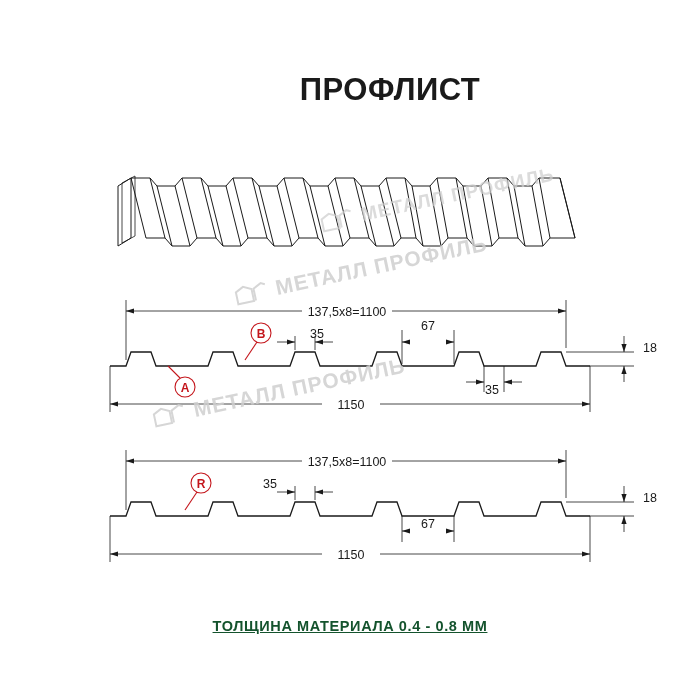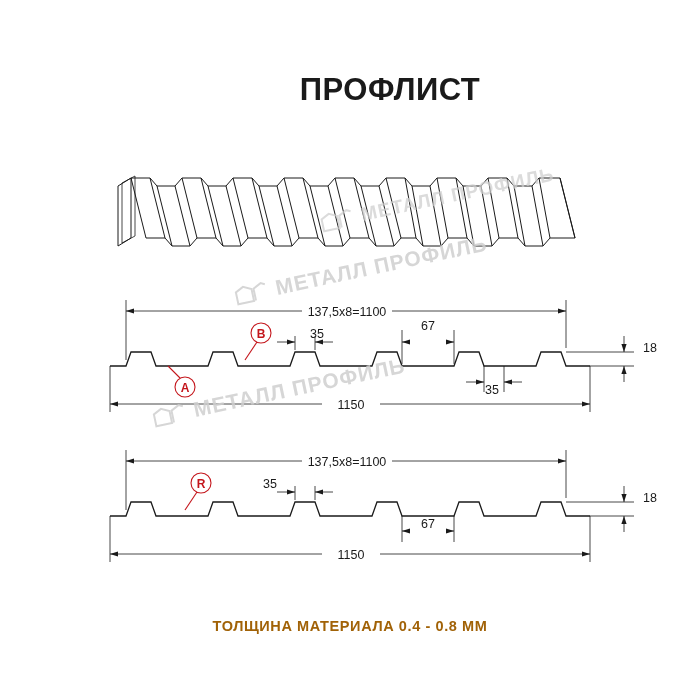--- a/index.html
+++ b/index.html
@@ -44,21 +44,22 @@
   }
   .footer-note {
     position: absolute;
     left: 0;
     top: 618px;
     width: 700px;
     text-align: center;
     font-size: 14.5px;
     font-weight: bold;
     letter-spacing: 0.6px;
-    color: #a16207;
+    color: #14532d;
+    text-decoration: underline;
   }
   svg.drawing {
     position: absolute;
     left: 0;
     top: 0;
   }
   .wm {
     position: absolute;
     pointer-events: none;
     user-select: none;

